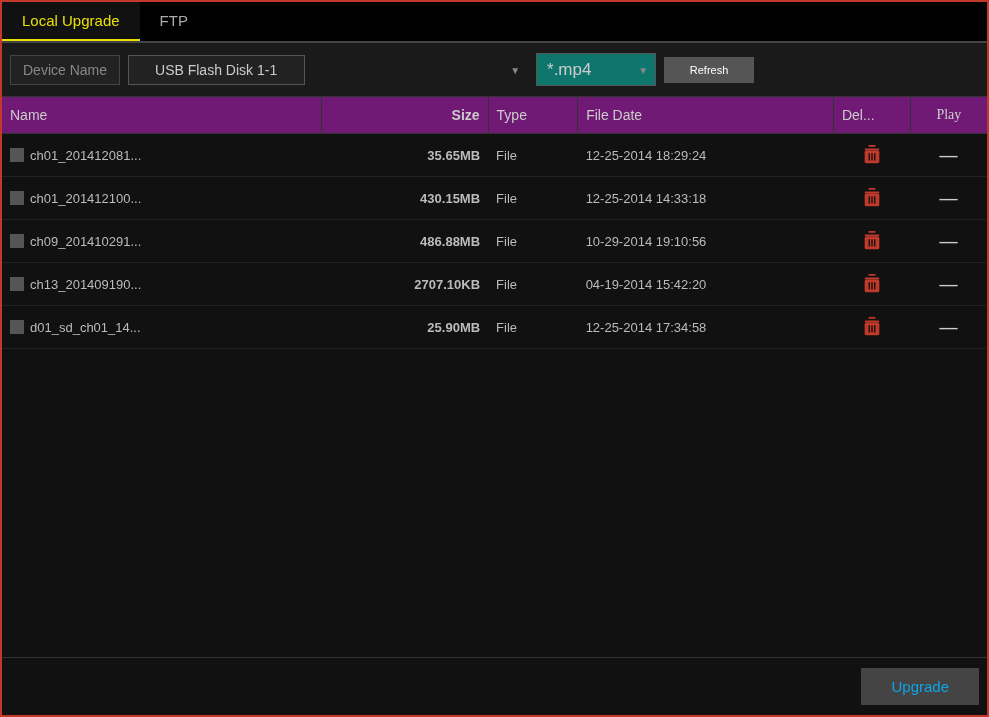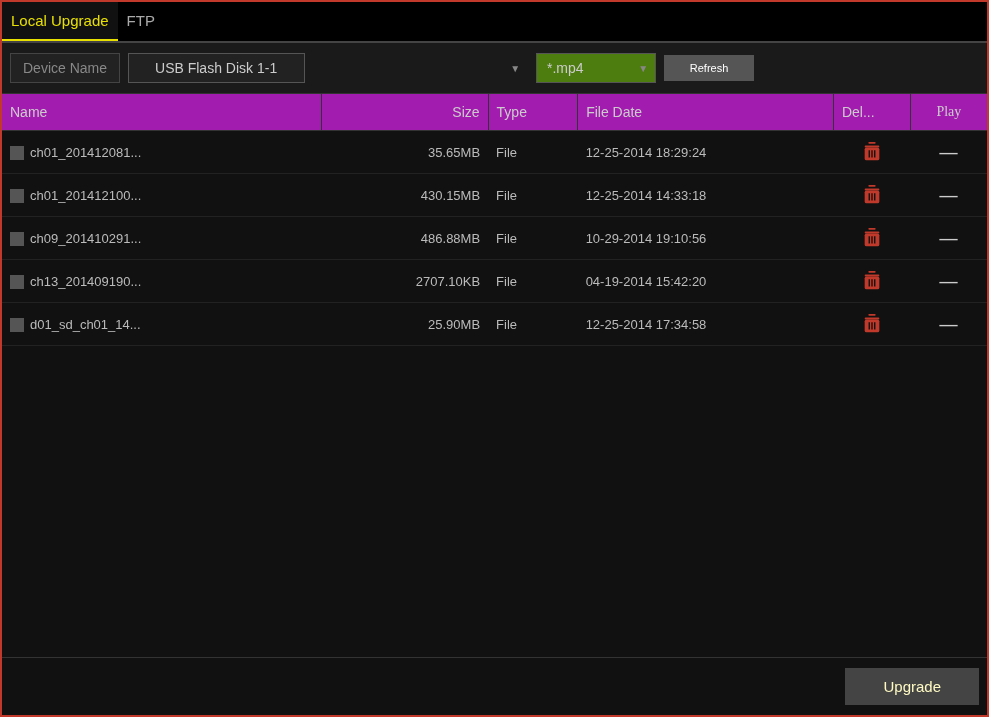--- a/index.html
+++ b/index.html
@@ -24,21 +24,21 @@
 
     
     .tab-bar {
       display: flex;
       background: #000;
       border-bottom: 2px solid #444;
       padding: 0;
     }
 
     .tab {
-      padding: 10px 9px;
+      padding: 10px 20px;
       cursor: pointer;
       font-size: 15px;
       color: #aaa;
     }
 
     .tab.active {
       color: #e8e000;
       border-bottom: 2px solid #e8e000;
       background: #111;
     }
@@ -87,25 +87,25 @@
       position: absolute;
       right: 8px;
       top: 50%;
       transform: translateY(-50%);
       color: #888;
       font-size: 10px;
       pointer-events: none;
     }
 
     .filter-select {
-      background: #4d7c0f;
+      background: #0f766e;
       color: #ccc;
       border: 1px solid #555;
       padding: 6px 10px;
-      font-size: 14px;
+      font-size: 17px;
       appearance: none;
       -webkit-appearance: none;
       cursor: pointer;
       width: 120px;
     }
 
     .filter-wrapper {
       position: relative;
       width: 120px;
     }
@@ -137,21 +137,21 @@
       overflow-y: auto;
       background: #111;
     }
 
     table {
       width: 100%;
       border-collapse: collapse;
     }
 
     thead tr {
-      background: #a21caf;
+      background: #701a75;
       border-bottom: 1px solid #333;
     }
 
     thead th {
       padding: 10px 8px;
       text-align: left;
       color: #ccc;
       font-weight: normal;
       font-size: 14px;
       border-right: 1px solid #333;
@@ -172,20 +172,21 @@
       vertical-align: middle;
     }
 
     .col-name {
       width: 250px;
     }
 
     .col-size {
       width: 130px;
       text-align: right;
+      font-weight: bold;
     }
 
     .col-type {
       width: 70px;
     }
 
     .col-editdate {
       width: 200px;
     }
 
@@ -239,31 +240,31 @@
       display: flex;
       justify-content: flex-end;
       padding: 10px 8px;
       background: #111;
       border-top: 1px solid #333;
       gap: 8px;
     }
 
     .bottom-btn {
       background: #444;
-      color: #fef9c3;
+      color: #0ea5e9;
       border: none;
-      padding: 10px 38px;
+      padding: 10px 30px;
       font-size: 15px;
       cursor: pointer;
       min-width: 100px;
     }
 
     .name-cell {
       display: flex;
-      align-items: flex-end;
+      align-items: flex-start;
     }
   </style>
 </head>
 <body>
 
 <div class="container">
 
   <div class="tab-bar">
     <div class="tab active">Local Upgrade</div>
     <div class="tab">FTP</div>

